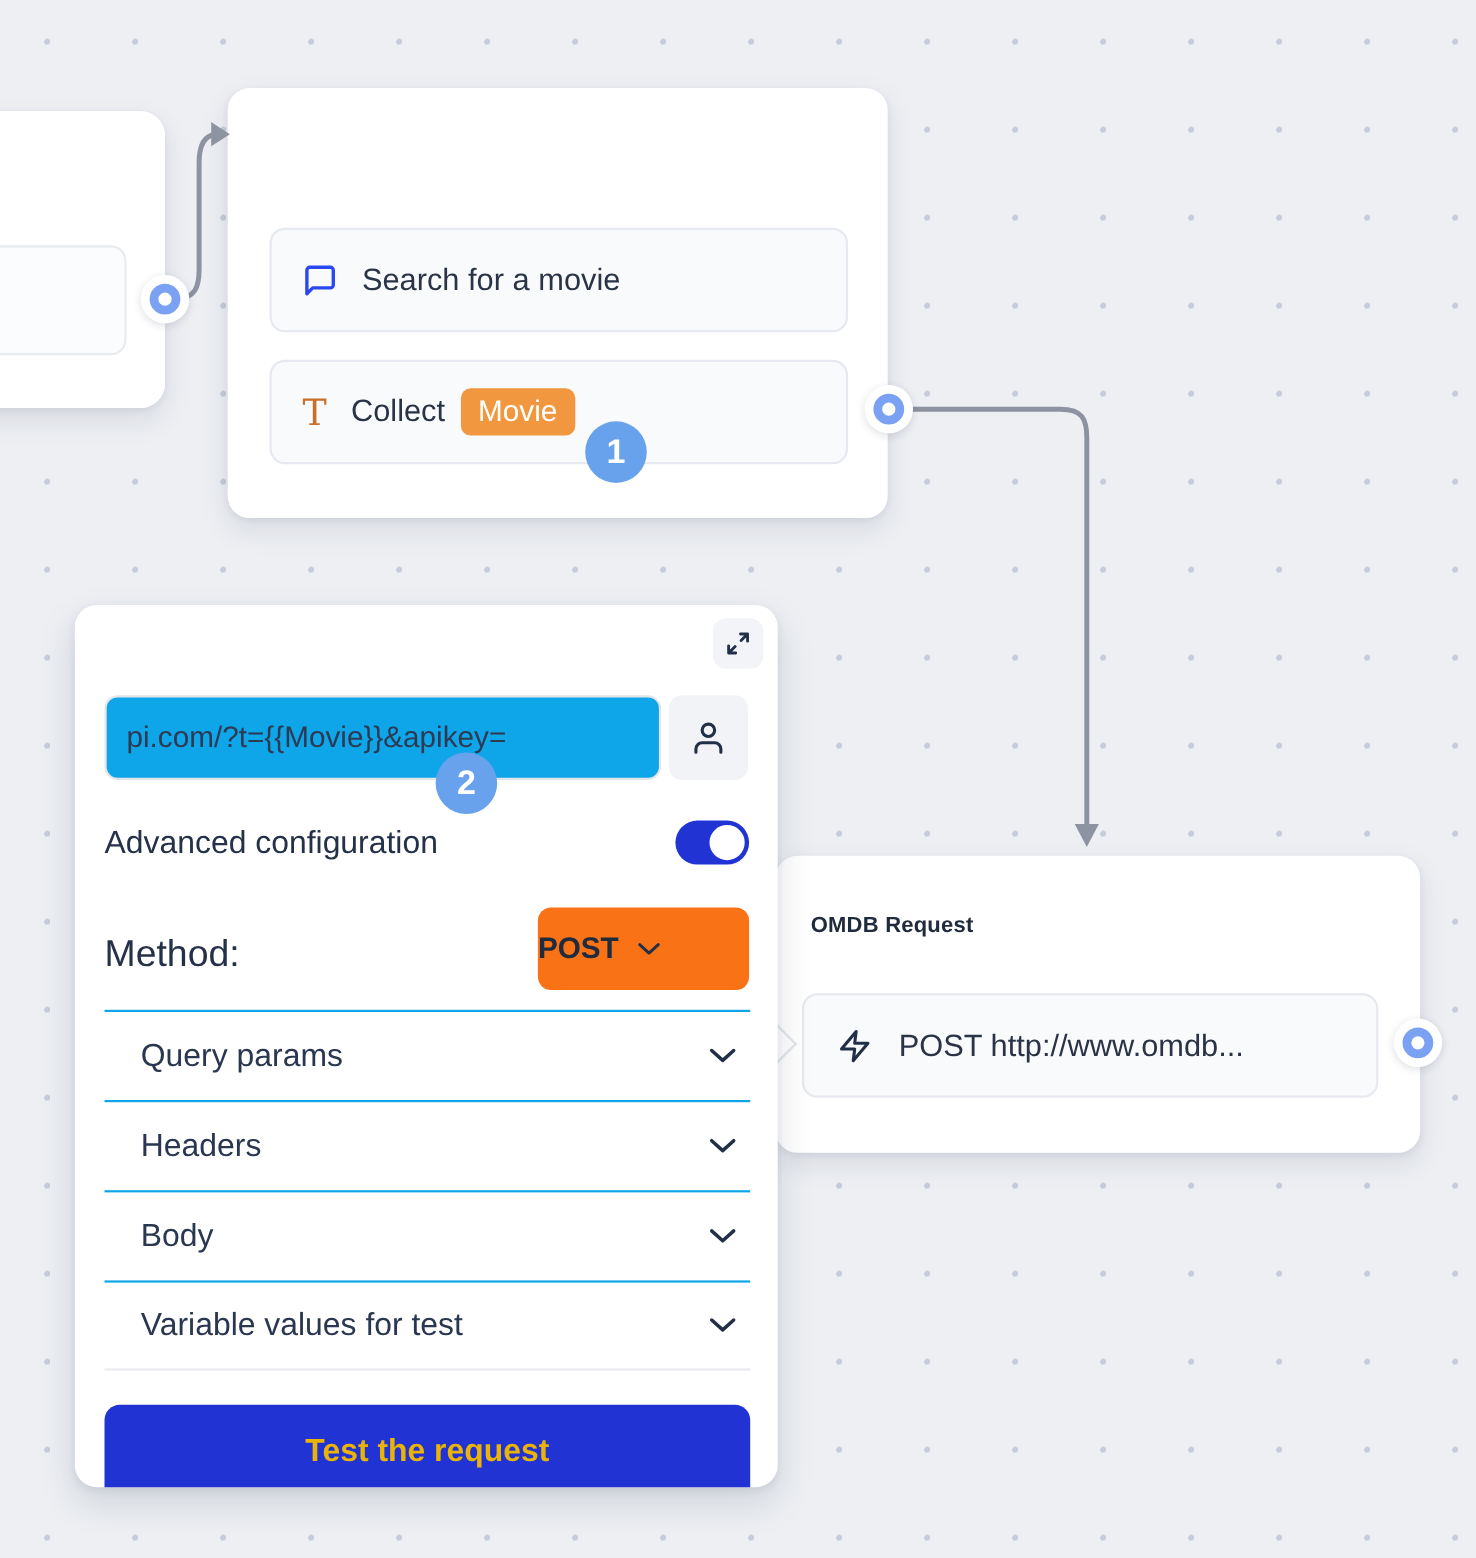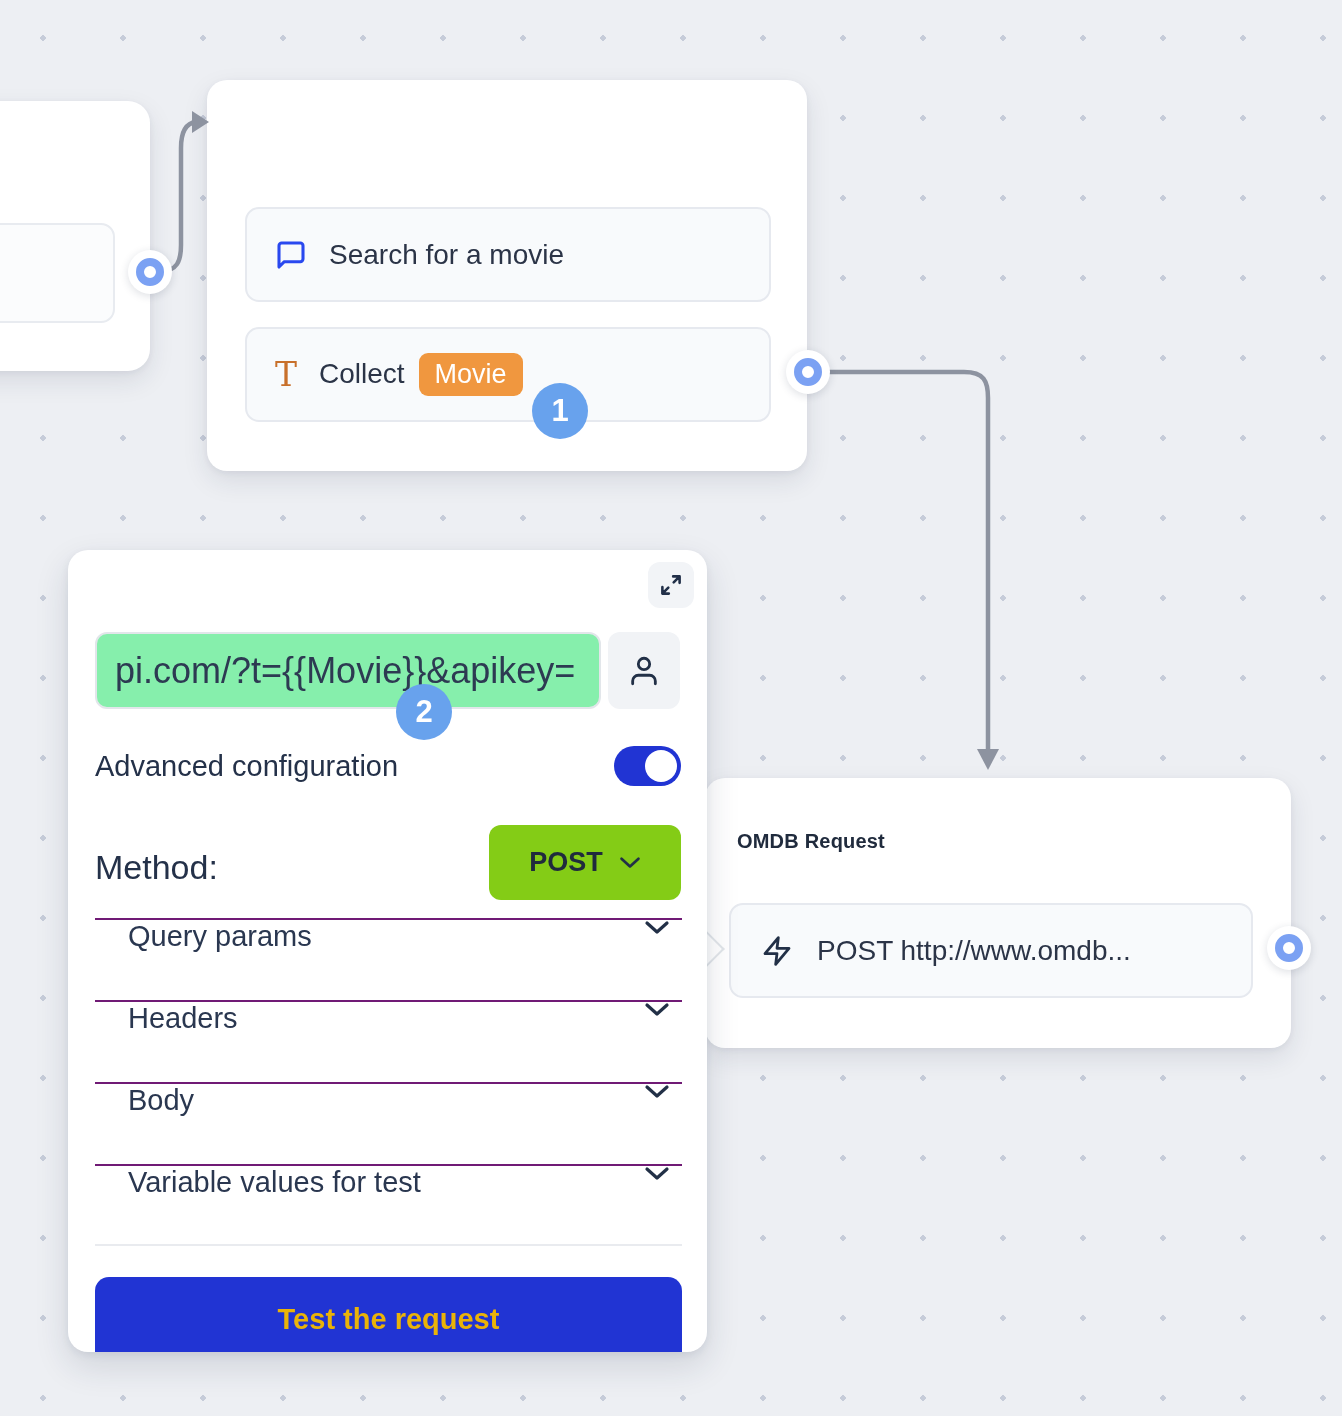--- a/index.html
+++ b/index.html
@@ -54,45 +54,45 @@
   .panel-tail{
     position:absolute;left:691px;top:935px;width:26px;height:26px;background:#ffffff;
     border-top:2px solid #e2e6ea;border-right:2px solid #e2e6ea;transform:rotate(45deg);z-index:6;
   }
   .expand-btn{
     position:absolute;left:580px;top:12px;width:46px;height:46px;border-radius:12px;
     background:#f2f4f7;display:flex;align-items:center;justify-content:center;cursor:pointer;
   }
   .url-input{
     position:absolute;left:27px;top:82px;width:506px;height:77px;box-sizing:border-box;
-    border:2px solid #e2e6ea;border-radius:12px;padding:0 18px;font-size:36px;color:#2d3a52;
-    font-family:"Liberation Sans",sans-serif;background:#86efac;outline:none;white-space:nowrap;overflow:hidden;
+    border:2px solid #e2e6ea;border-radius:12px;padding:0 18px;font-size:27px;color:#2d3a52;
+    font-family:"Liberation Sans",sans-serif;background:#0ea5e9;outline:none;white-space:nowrap;overflow:hidden;
   }
   .person-btn{
     position:absolute;left:540px;top:82px;width:72px;height:77px;border-radius:12px;
     background:#f1f3f6;display:flex;align-items:center;justify-content:center;cursor:pointer;
   }
   .adv-label{position:absolute;left:27px;top:200px;font-size:29px;color:#243149;}
   .toggle{
     position:absolute;left:546px;top:196px;width:67px;height:40px;border-radius:20px;
     background:#2134d3;cursor:pointer;
   }
   .toggle::after{
     content:"";position:absolute;right:4px;top:4px;width:32px;height:32px;border-radius:50%;background:#ffffff;
   }
   .method-label{position:absolute;left:27px;top:298px;font-size:34px;color:#243149;}
   .post-btn{
     position:absolute;left:421px;top:275px;width:192px;height:75px;border-radius:12px;
-    background:#84cc16;display:flex;align-items:center;justify-content:center;gap:16px;
+    background:#f97316;display:flex;align-items:center;justify-content:flex-start;gap:16px;
     font-size:27px;font-weight:700;color:#202b3d;cursor:pointer;
   }
   .sections{position:absolute;left:27px;top:368px;width:587px;}
   .section-row{
-    height:82px;box-sizing:border-box;border-top:2px solid #701a75;
-    display:flex;align-items:flex-start;justify-content:space-between;
+    height:82px;box-sizing:border-box;border-top:2px solid #0ea5e9;
+    display:flex;align-items:center;justify-content:space-between;
     padding-left:33px;padding-right:12px;cursor:pointer;
   }
   .section-row:last-child{border-bottom:2px solid #e9ebef;}
   .section-label{font-size:29px;color:#2a3750;}
   .test-btn{
     position:absolute;left:27px;top:727px;width:587px;height:85px;border:none;
     border-radius:14px 14px 0 0;background:#2134d3;color:#eab308;
     font-size:29px;font-weight:700;font-family:"Liberation Sans",sans-serif;cursor:pointer;
   }
 </style>

